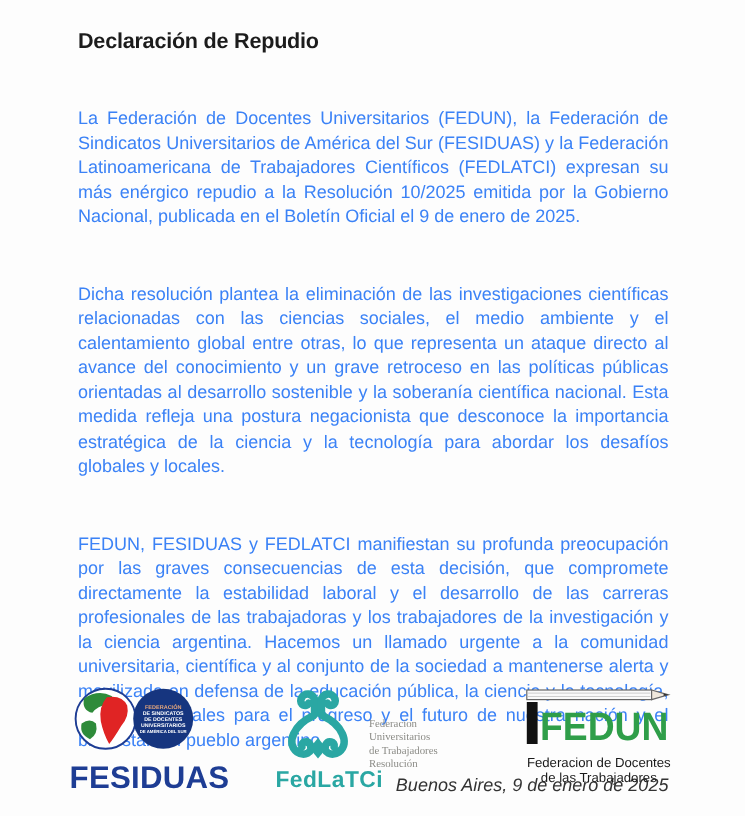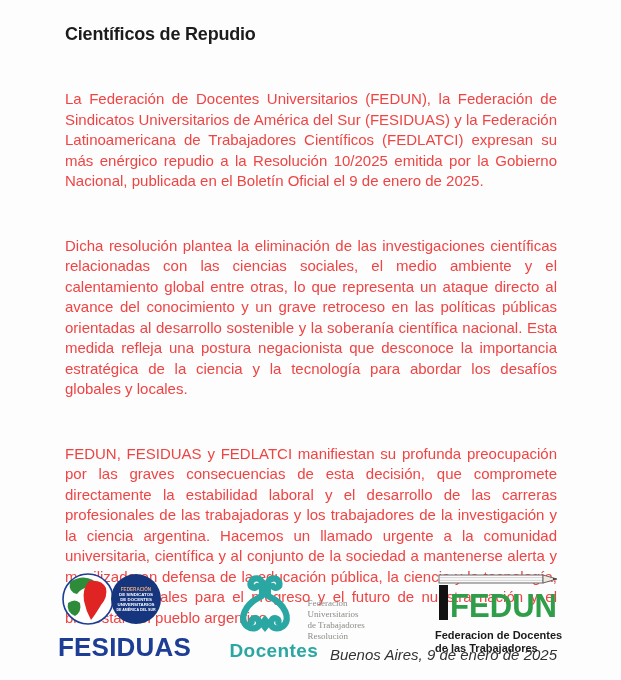--- a/index.html
+++ b/index.html
@@ -20,21 +20,21 @@
     font-size: 18px;
     font-weight: bold;
     letter-spacing: -0.2px;
     color: #1c1c1c;
     margin-bottom: 42px;
   }
   .doc-paragraph {
     font-size: 15px;
     line-height: 20.5px;
     text-align: justify;
-    color: #ef4444;
+    color: #3b82f6;
     margin-bottom: 18px;
     margin-top: 44px;
   }
   .dateline {
     font-size: 15px;
     font-style: italic;
     text-align: right;
     color: #333333;
     margin-top: 4px;
   }
@@ -75,32 +75,33 @@
     font-weight: bold;
     letter-spacing: 0.4px;
     color: #2aa7a3;
   }
   
   .logo-fedun { width: 128px; }
   .fedun-caption {
     margin-top: 3px;
     font-size: 11px;
     line-height: 13px;
-    font-weight: bold;
+    font-weight: normal;
     color: #1a1a1a;
     white-space: nowrap;
+    text-align: center;
   }
 </style>
 </head>
 <body>
 
 <div class="page">
   <div class="content">
 
-    <div class="doc-title">Científicos de Repudio</div>
+    <div class="doc-title">Declaración de Repudio</div>
 
     <p class="doc-paragraph">La Federación de Docentes Universitarios (FEDUN), la Federación de Sindicatos Universitarios de América del Sur (FESIDUAS) y la Federación Latinoamericana de Trabajadores Científicos (FEDLATCI) expresan su más enérgico repudio a la Resolución 10/2025 emitida por la Gobierno Nacional, publicada en el Boletín Oficial el 9 de enero de 2025.</p>
     <p class="doc-paragraph">Dicha resolución plantea la eliminación de las investigaciones científicas relacionadas con las ciencias sociales, el medio ambiente y el calentamiento global entre otras, lo que representa un ataque directo al avance del conocimiento y un grave retroceso en las políticas públicas orientadas al desarrollo sostenible y la soberanía científica nacional. Esta medida refleja una postura negacionista que desconoce la importancia estratégica de la ciencia y la tecnología para abordar los desafíos globales y locales.</p>
     <p class="doc-paragraph">FEDUN, FESIDUAS y FEDLATCI manifiestan su profunda preocupación por las graves consecuencias de esta decisión, que compromete directamente la estabilidad laboral y el desarrollo de las carreras profesionales de las trabajadoras y los trabajadores de la investigación y la ciencia argentina. Hacemos un llamado urgente a la comunidad universitaria, científica y al conjunto de la sociedad a mantenerse alerta y movilizada en defensa de la educación pública, la ciencia y la tecnología, pilares esenciales para el progreso y el futuro de nuestra nación y el bienestar del pueblo argentino.</p>
 
     <div class="dateline">Buenos Aires, 9 de enero de 2025</div>
   </div>
 
   <div class="logos-row">
 
@@ -142,21 +143,21 @@
           </g>
           <polygon points="50,58 60,70 50,82 40,70" fill="#2aa7a3"></polygon>
         </svg>
         <div class="fedlatci-caption">
           <div>Federacion</div>
           <div>Universitarios</div>
           <div>de Trabajadores</div>
           <div>Resolución</div>
         </div>
       </div>
-      <div class="fedlatci-name">Docentes</div>
+      <div class="fedlatci-name">FedLaTCi</div>
     </div>
 
     <div class="logo-fedun">
       <svg width="126" height="50" viewBox="0 0 126 50">
 
         <rect x="4" y="3" width="104" height="8" fill="#fafafa" stroke="#666" stroke-width="1"></rect>
         <line x1="5" y1="5.6" x2="107" y2="5.6" stroke="#bbbbbb" stroke-width="0.6"></line>
         <line x1="5" y1="8.4" x2="107" y2="8.4" stroke="#bbbbbb" stroke-width="0.6"></line>
         <polygon points="108,3 122,7 108,11" fill="#f0e8dc" stroke="#666" stroke-width="1"></polygon>
         <polygon points="118,5.9 122,7 118,8.1" fill="#333"></polygon>

